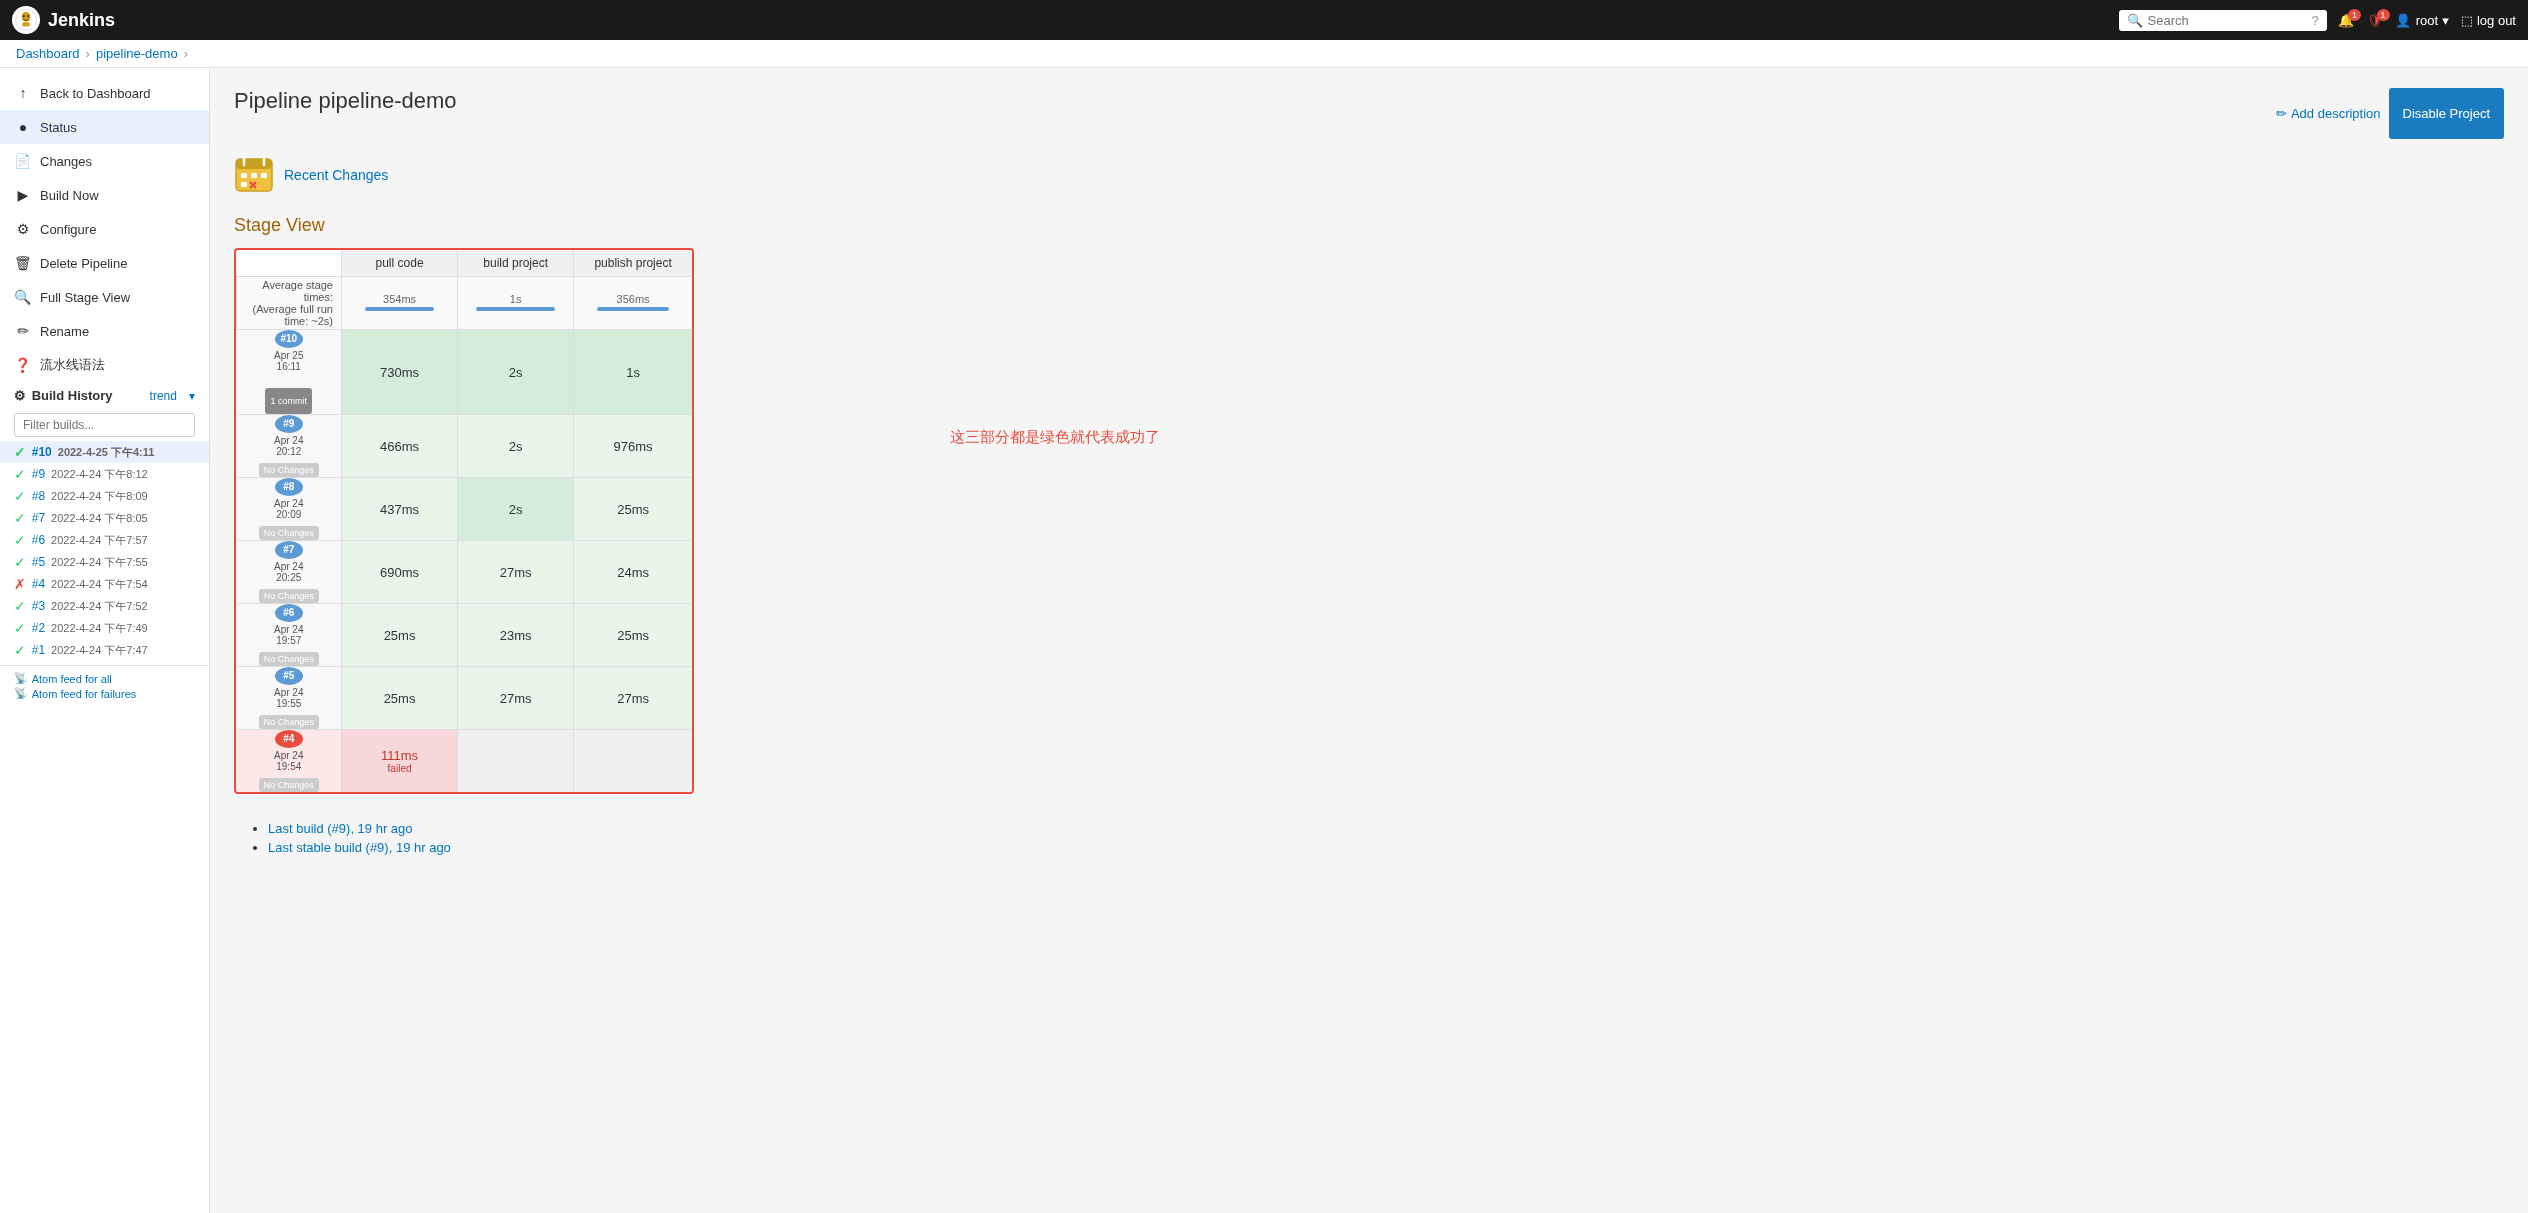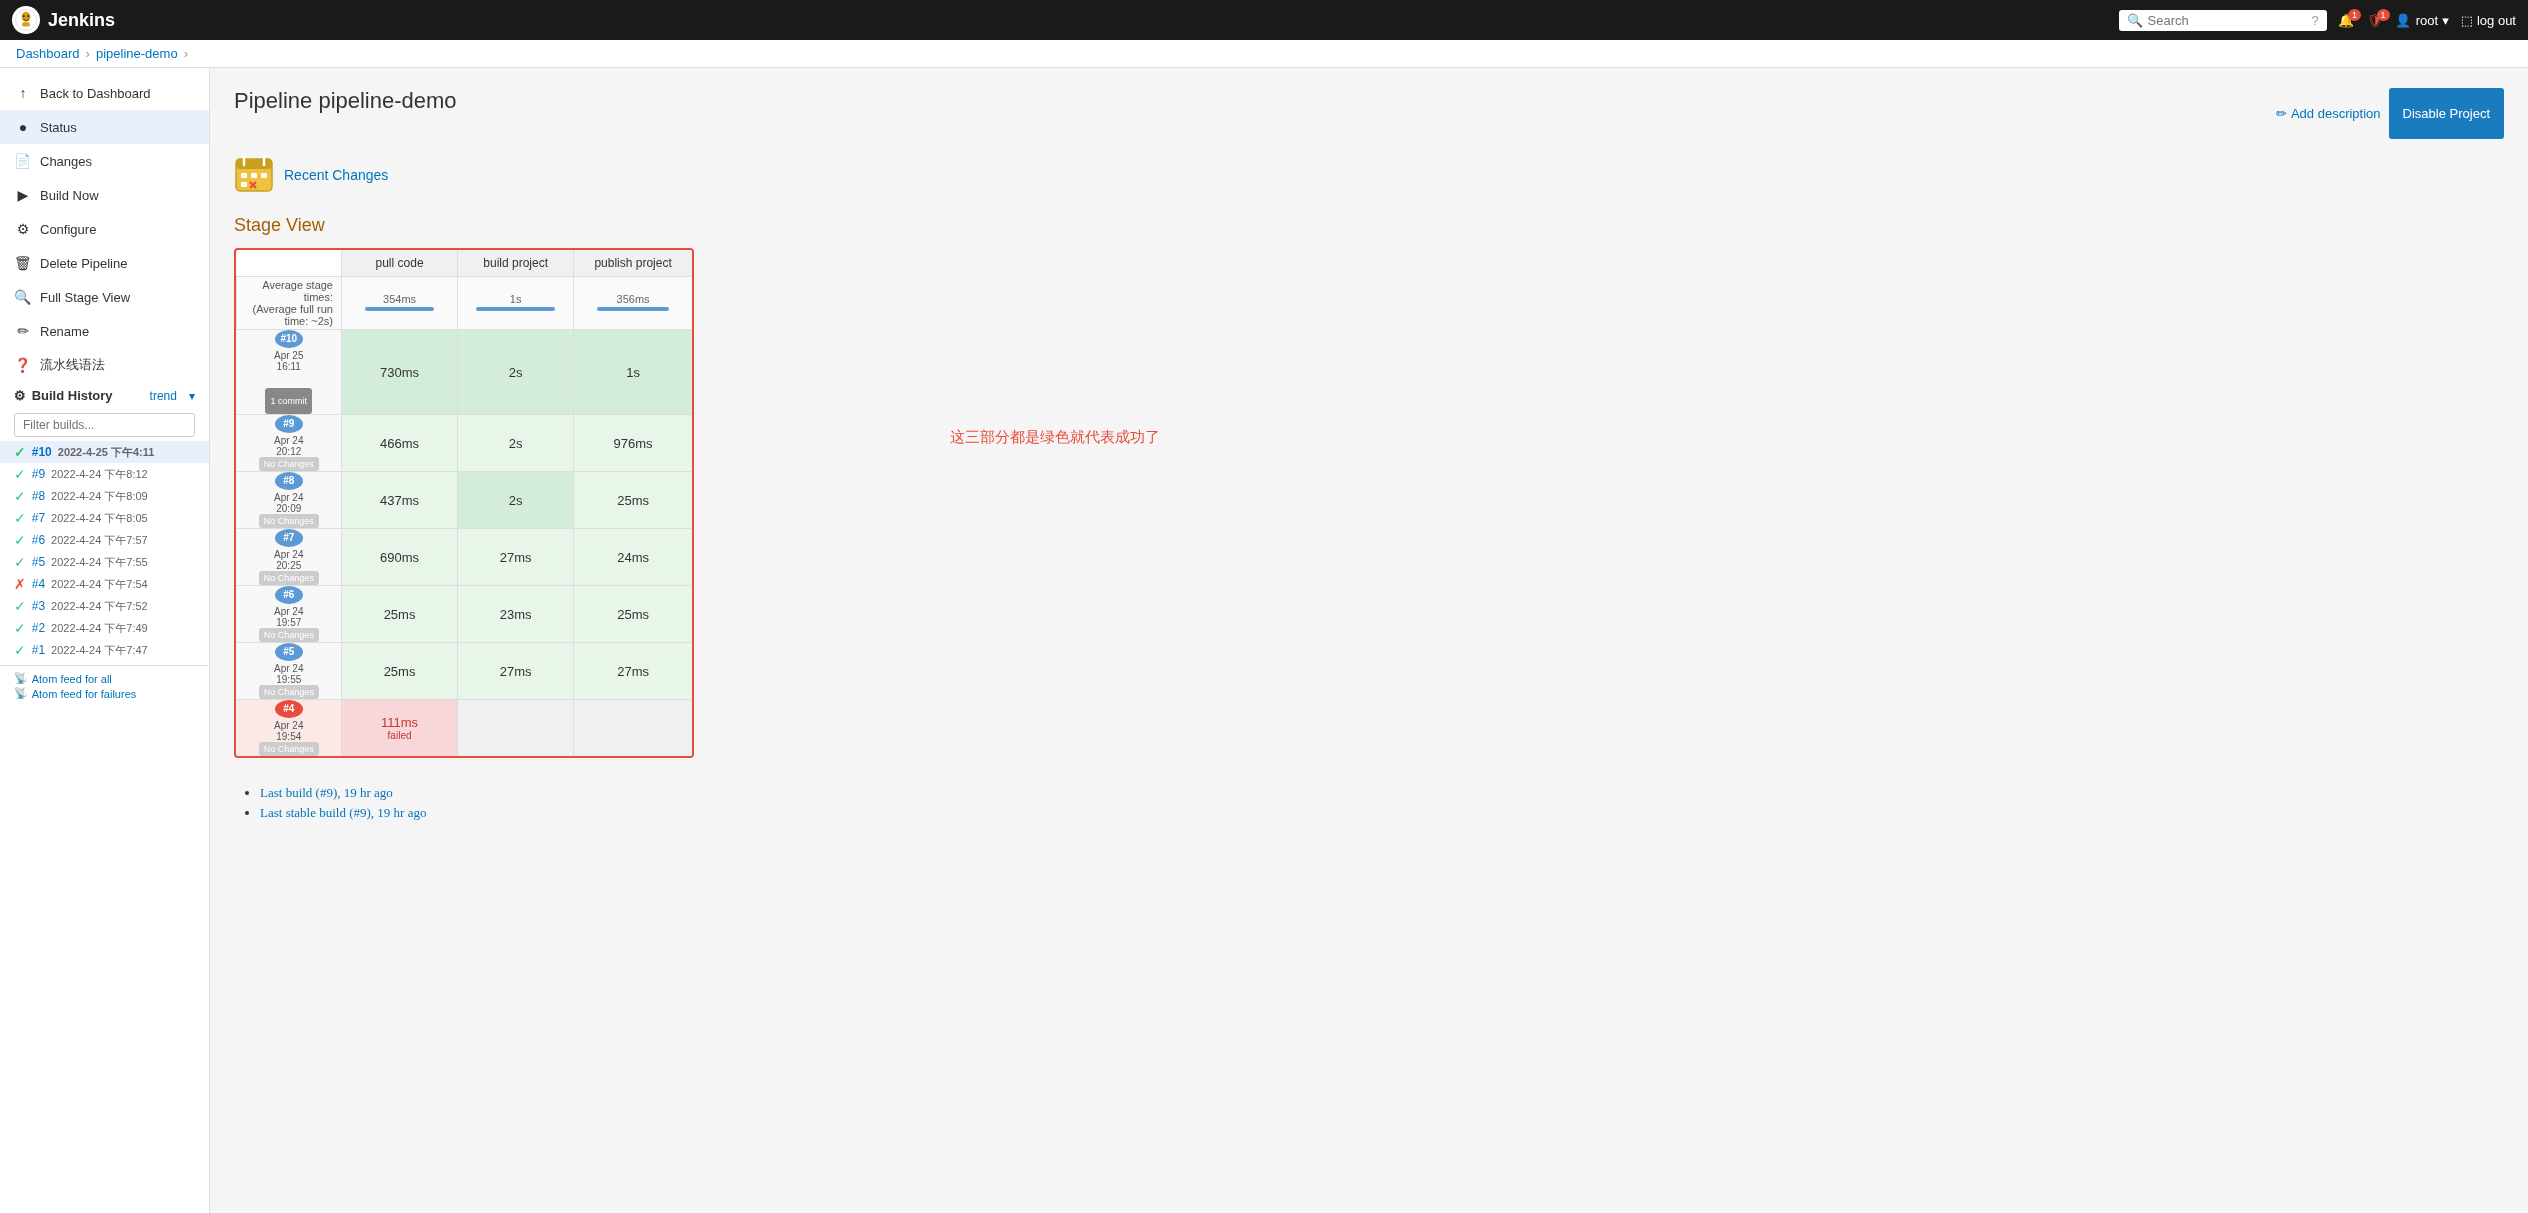--- a/index.html
+++ b/index.html
@@ -106,37 +106,37 @@
     }
     .badge-blue { background: #5b9ad5; }
     .badge-red { background: #e74c3c; }
     .build-date-txt { color: #555; font-size: 10px; }
     .commit-box {
       background: #888; color: #fff; border-radius: 3px; font-size: 9px;
       padding: 8px 5px; margin-top: 16px; display: inline-block;
     }
     .no-changes-box {
       background: #ccc; color: #fff; border-radius: 3px; font-size: 9px;
-      padding: 2px 5px; margin-top: 0; display: inline-block;
+      padding: 2px 5px; margin-top: 6px; display: inline-block;
     }
 
     .stage-cell {
       text-align: center; font-size: 13px; padding: 10px 16px;
       border-left: 1px solid #ddd; min-width: 100px;
     }
     .stage-cell.green { background: #d4edda; }
     .stage-cell.light-green { background: #e8f5e9; }
     .stage-cell.failed { background: #f8d7da; color: #c0392b; }
     .stage-cell.empty { background: #f0f0f0; }
     .failed-label { font-size: 10px; color: #c0392b; display: block; }
 
     
     .permalinks { margin-top: 24px; }
     .permalinks ul { list-style: disc; padding-left: 24px; }
-    .permalinks li { margin: 4px 2px; font-family: Liberation Serif, serif; }
+    .permalinks li { margin: 4px 10px; }
     .permalinks a { color: #0074bd; text-decoration: none; font-size: 13px; }
   </style>
 </head>
 <body>
 
 <div class="topnav">
   <div class="topnav-left">
     <div class="jenkins-logo">
       <svg width="22" height="22" viewBox="0 0 40 40">
         <circle cx="20" cy="20" r="19" fill="#fff" stroke="#ccc" stroke-width="1"></circle>

